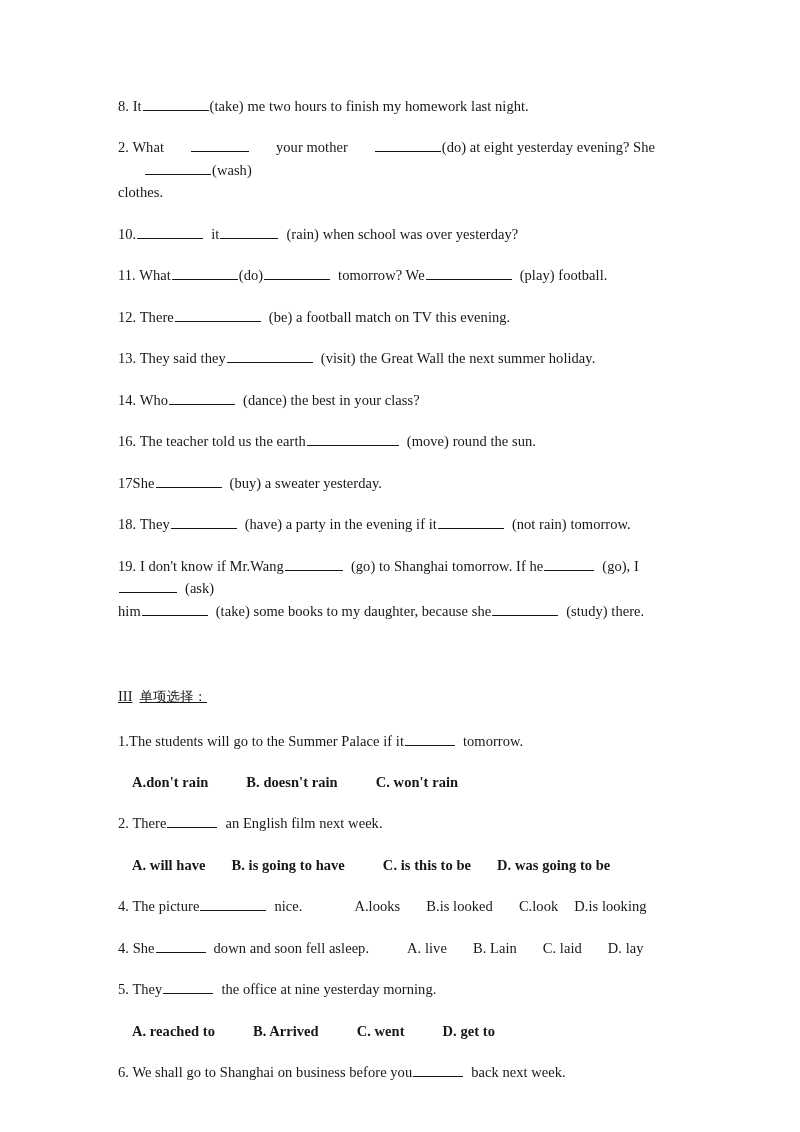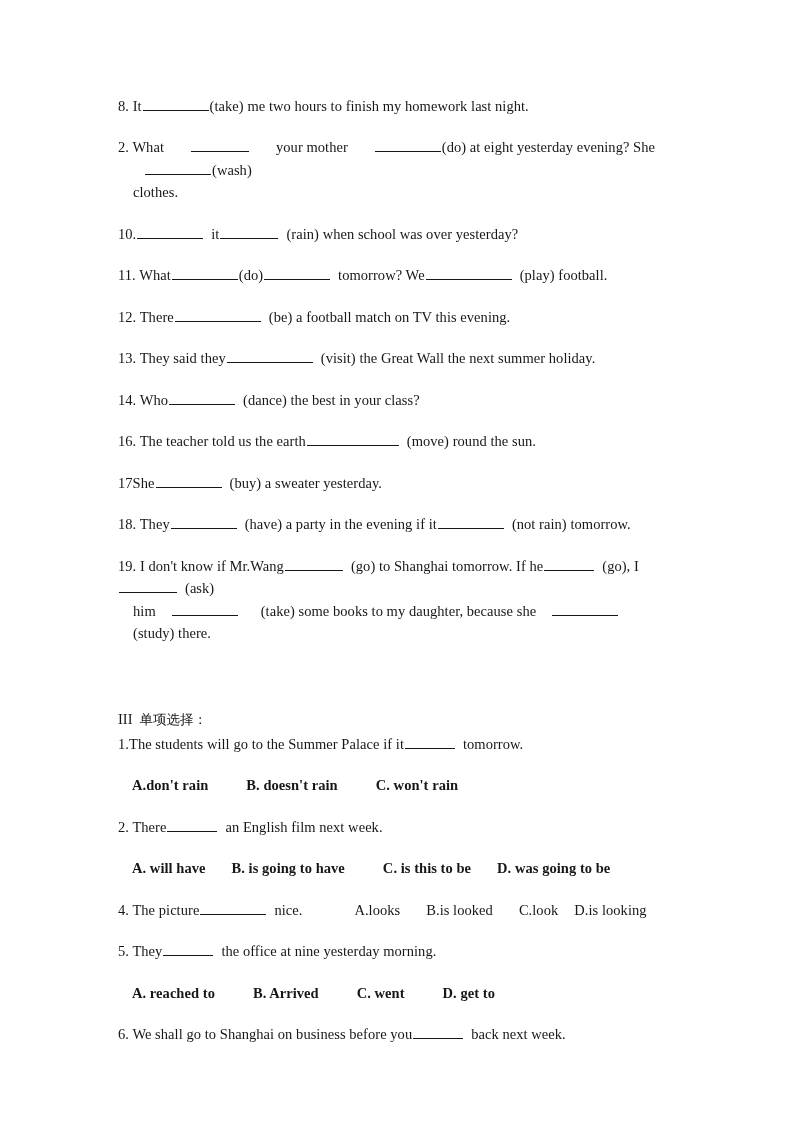--- a/index.html
+++ b/index.html
@@ -61,32 +61,33 @@
     height: 0.82em;
     margin: 0 1px;
   }
   .b-md { width: 50px; }
   .b-lg { width: 58px; }
   .b-xl { width: 66px; }
   .b-xxl { width: 86px; }
   .section-head {
     font-size: 14.5px;
     line-height: 1.55;
-    margin: 0 0 3px 0;
+    margin: 0 0 22px 0;
     color: #171717;
+    text-decoration: underline;
   }
   .section-head .cn {
     font-family: "DejaVu Sans", "Liberation Sans", sans-serif;
     font-size: 13.5px;
   }
   .gap-big { height: 44px; }
   .cont-line {
     font-size: 14.5px;
     line-height: 1.55;
-    margin: 15px;
+    margin: 0;
     color: #171717;
     font-family: Liberation Serif, serif;
   }
   .sp1 { display: inline-block; width: 7px; }
   .sp2 { display: inline-block; width: 16px; }
   .sp3 { display: inline-block; width: 26px; }
   .sp4 { display: inline-block; width: 38px; }
   .sp5 { display: inline-block; width: 52px; }
 </style>
 </head>
@@ -123,20 +124,21 @@
     <p class="section-head"><span>III</span><span class="sp1"></span><span class="cn">单项选择：</span></p>
 
     <p class="q-line"><span>1.The students will go to the Summer Palace if it</span><span class="blank b-md"></span><span class="sp1"></span><span>tomorrow.</span></p>
     <p class="opt-line"><span class="opt">A.don't rain</span><span class="sp4"></span><span class="opt">B. doesn't rain</span><span class="sp4"></span><span class="opt">C. won't rain</span></p>
 
     <p class="q-line"><span>2. There</span><span class="blank b-md"></span><span class="sp1"></span><span>an English film next week.</span></p>
     <p class="opt-line"><span class="opt">A. will have</span><span class="sp3"></span><span class="opt">B. is going to have</span><span class="sp4"></span><span class="opt">C. is this to be</span><span class="sp3"></span><span class="opt">D. was going to be</span></p>
 
     <p class="q-line inline-opts"><span>4. The picture</span><span class="blank b-xl"></span><span class="sp1"></span><span>nice.</span><span class="sp5"></span><span class="opt">A.looks</span><span class="sp3"></span><span class="opt">B.is looked</span><span class="sp3"></span><span class="opt">C.look</span><span class="sp2"></span><span class="opt">D.is looking</span></p>
 
+    <p class="q-line inline-opts"><span>4. She</span><span class="blank b-md"></span><span class="sp1"></span><span>down and soon fell asleep.</span><span class="sp4"></span><span class="opt">A. live</span><span class="sp3"></span><span class="opt">B. Lain</span><span class="sp3"></span><span class="opt">C. laid</span><span class="sp3"></span><span class="opt">D. lay</span></p>
 
     <p class="q-line"><span>5. They</span><span class="blank b-md"></span><span class="sp1"></span><span>the office at nine yesterday morning.</span></p>
     <p class="opt-line"><span class="opt">A. reached to</span><span class="sp4"></span><span class="opt">B. Arrived</span><span class="sp4"></span><span class="opt">C. went</span><span class="sp4"></span><span class="opt">D. get to</span></p>
 
     <p class="q-line"><span>6. We shall go to Shanghai on business before you</span><span class="blank b-md"></span><span class="sp1"></span><span>back next week.</span></p>
 
   </div>
 </div>
 
 </body></html>

